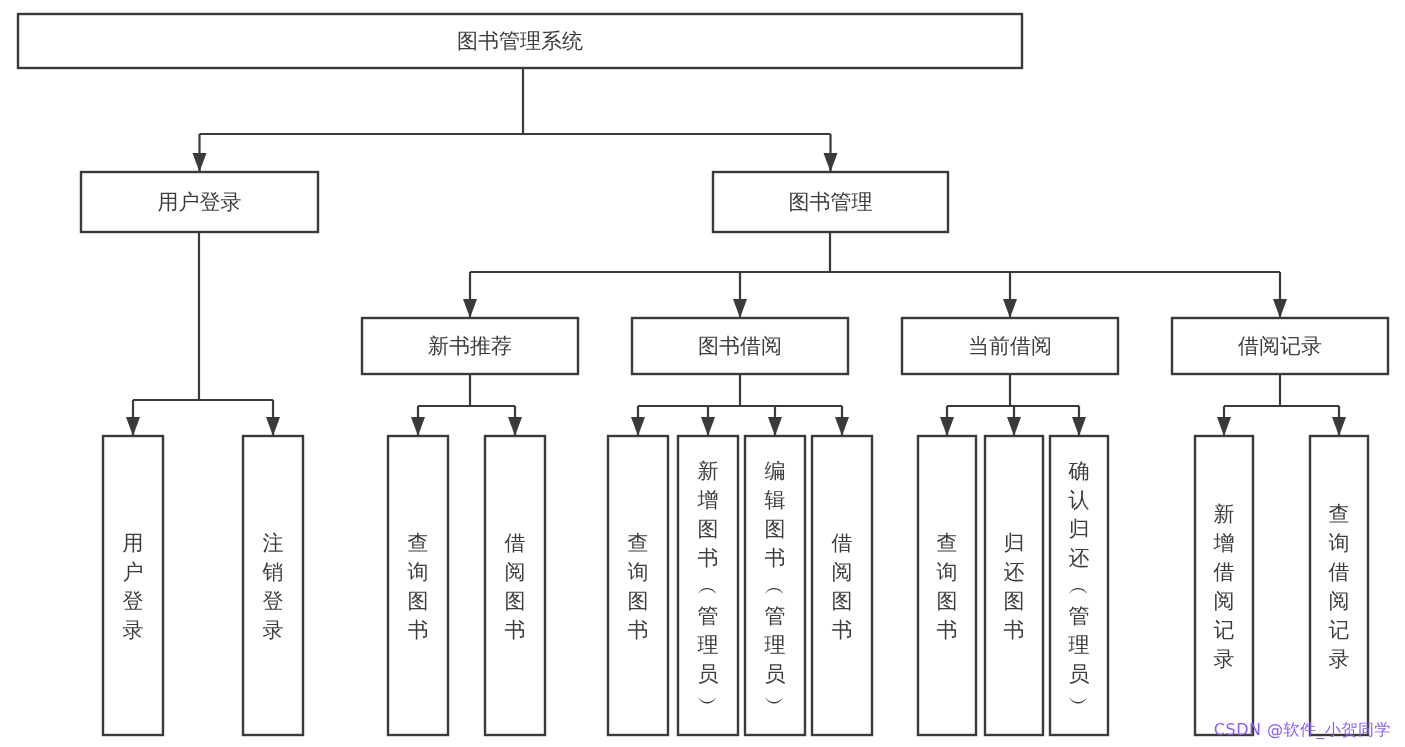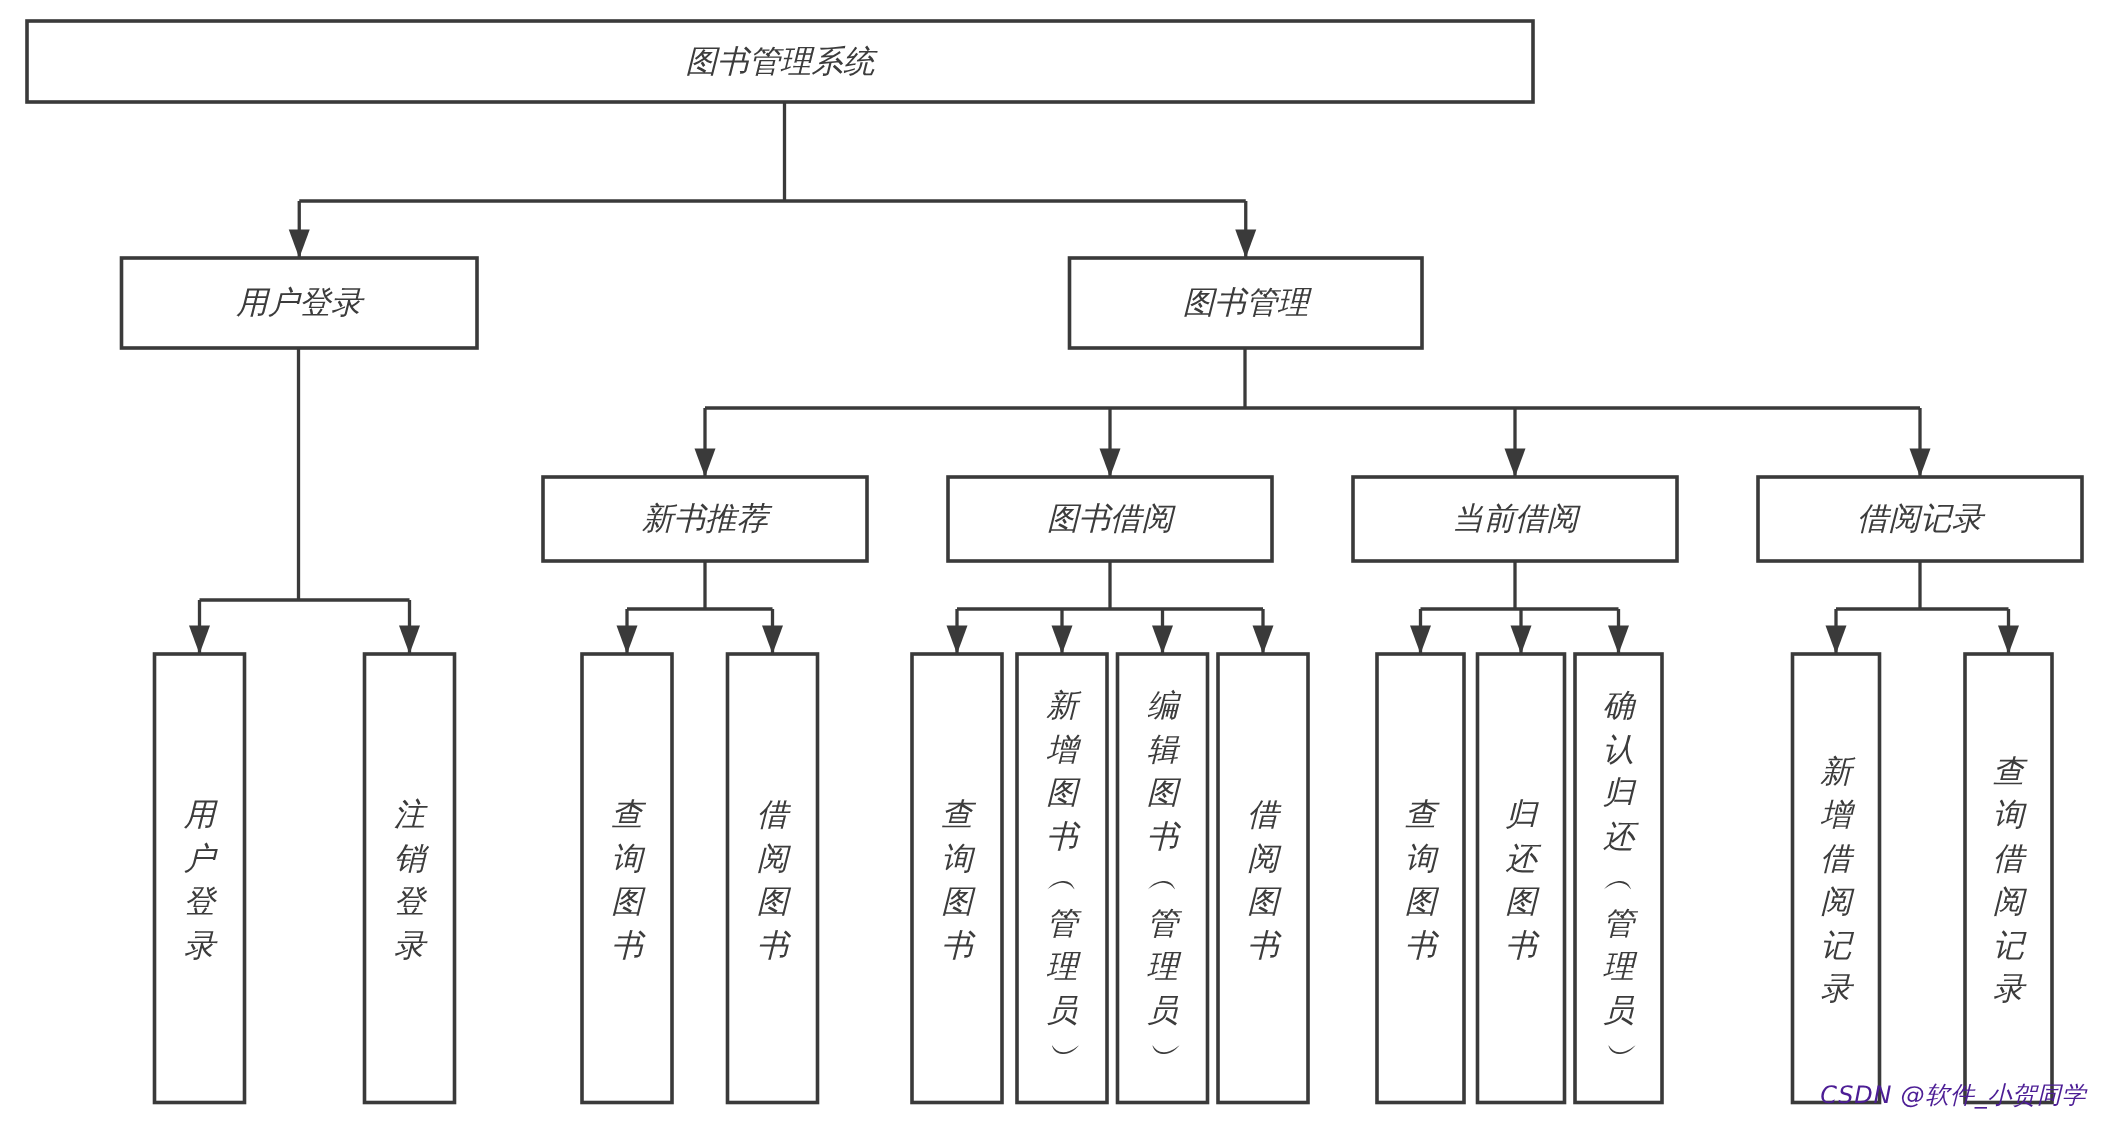--- a/index.html
+++ b/index.html
@@ -12,21 +12,20 @@
     width: 1405px;
     height: 747px;
     overflow: hidden;
     font-family: "DejaVu Sans", "Liberation Sans", sans-serif;
   }
   #diagram-root {
     position: relative;
     width: 1405px;
     height: 747px;
     background: #ffffff;
-    font-style: italic;
   }
   svg#diagram-canvas {
     position: absolute;
     left: 0;
     top: 0;
     width: 1405px;
     height: 747px;
     display: block;
   }
   .node-box {
@@ -56,21 +55,21 @@
     font-family: "DejaVu Sans", "Liberation Sans", sans-serif;
     font-size: 21px;
     text-anchor: middle;
   }
   .watermark-text {
     position: absolute;
     right: 14px;
     bottom: 6px;
     font-family: "DejaVu Sans", "Liberation Sans", sans-serif;
     font-size: 16px;
-    color: #4c1d95;
+    color: #8b5cf6;
     white-space: nowrap;
     letter-spacing: 0.5px;
     user-select: none;
   }
 </style>
 </head>
 <body>
 
 <div id="diagram-root">
   <svg id="diagram-canvas" viewBox="0 0 1405 747" xmlns="http://www.w3.org/2000/svg">

